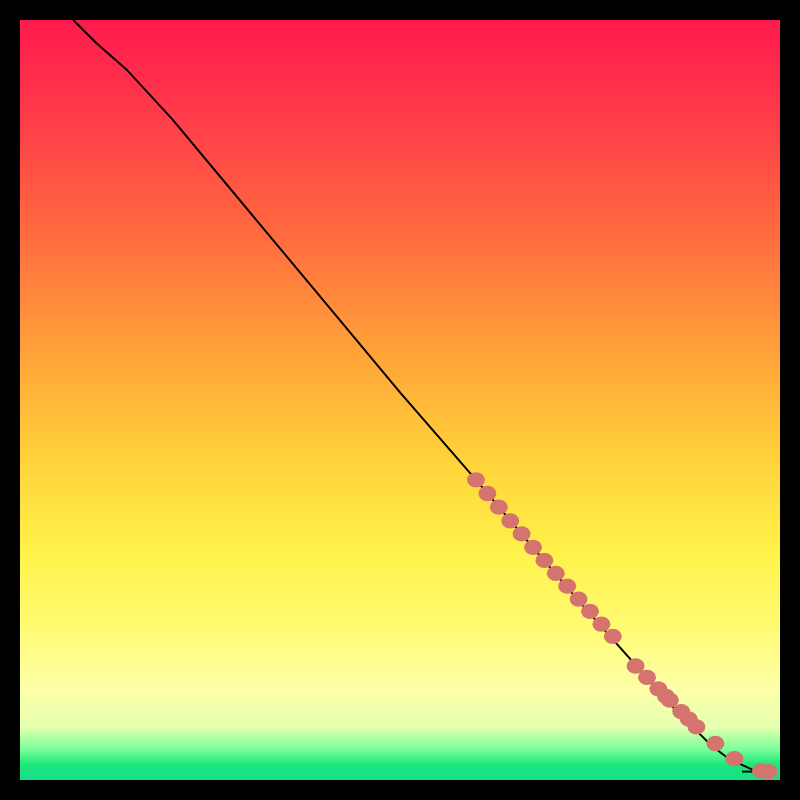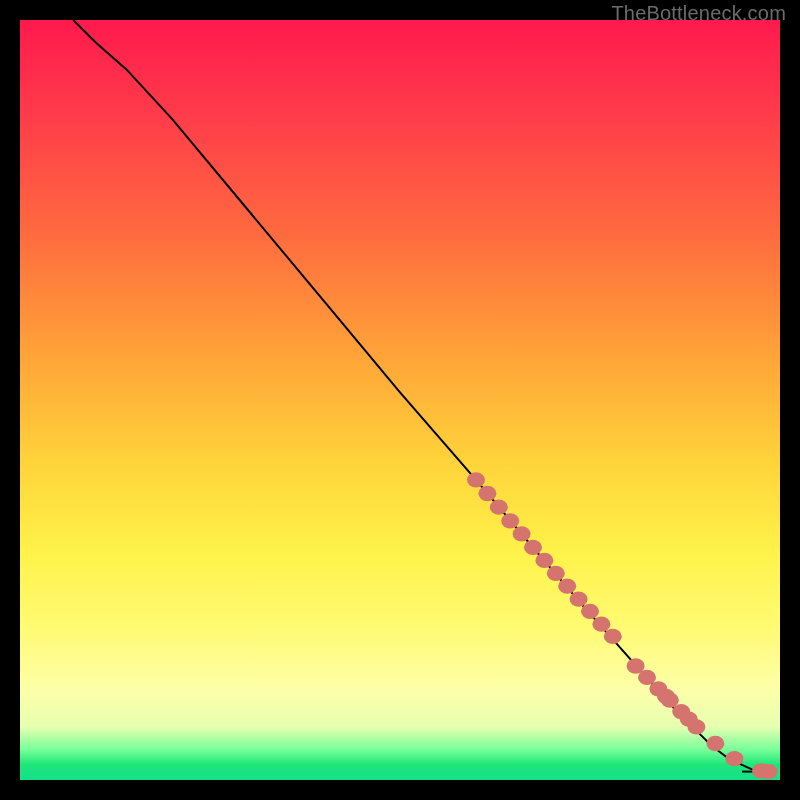--- a/index.html
+++ b/index.html
@@ -67,21 +67,20 @@
   .tail {
     fill: none;
     stroke: #000;
     stroke-width: 2;
   }
 </style>
 </head>
 <body>
 
 <div class="frame">
-  <div class="watermark">TheBottleneck.com</div>
 
   <div class="plot">
     <svg class="overlay" viewBox="0 0 760 760" preserveAspectRatio="none">
       <path id="curve-path" class="curve" d="M53.2 0.0 L76.0 22.8 L106.4 49.4 L152.0 98.8 L228.0 190.0 L304.0 281.2 L380.0 372.4 L456.0 459.8 L516.8 532.0 L562.4 585.2 L592.8 619.4 L623.2 653.6 L653.6 687.8 L676.4 710.6 L691.6 725.8 L706.8 737.2 L722.0 744.8 L733.4 750.1 L744.8 751.6"></path>
       <path id="tail-path" class="tail" d="M722.0 751.6 L744.8 751.6"></path>
       <g id="markers">
           <ellipse cx="456.0" cy="459.8" rx="9" ry="7.6499999999999995" class="dot" fill="#d5746e"></ellipse>
           <ellipse cx="467.4" cy="473.5" rx="9" ry="7.6499999999999995" class="dot" fill="#d5746e"></ellipse>
           <ellipse cx="478.8" cy="487.2" rx="9" ry="7.6499999999999995" class="dot" fill="#d5746e"></ellipse>
           <ellipse cx="490.2" cy="500.8" rx="9" ry="7.6499999999999995" class="dot" fill="#d5746e"></ellipse>

